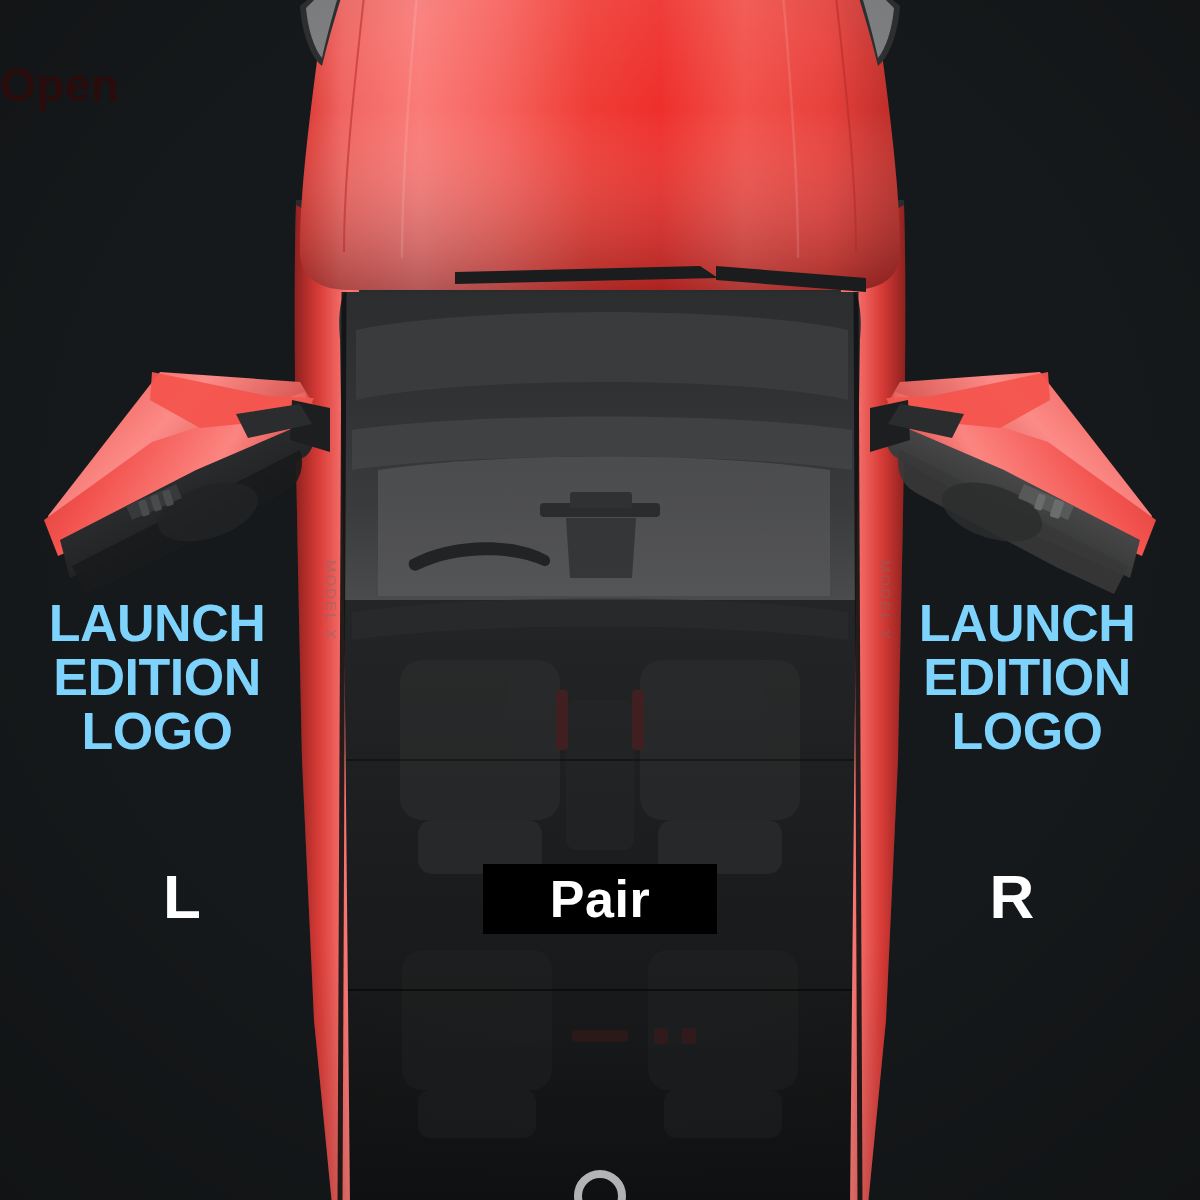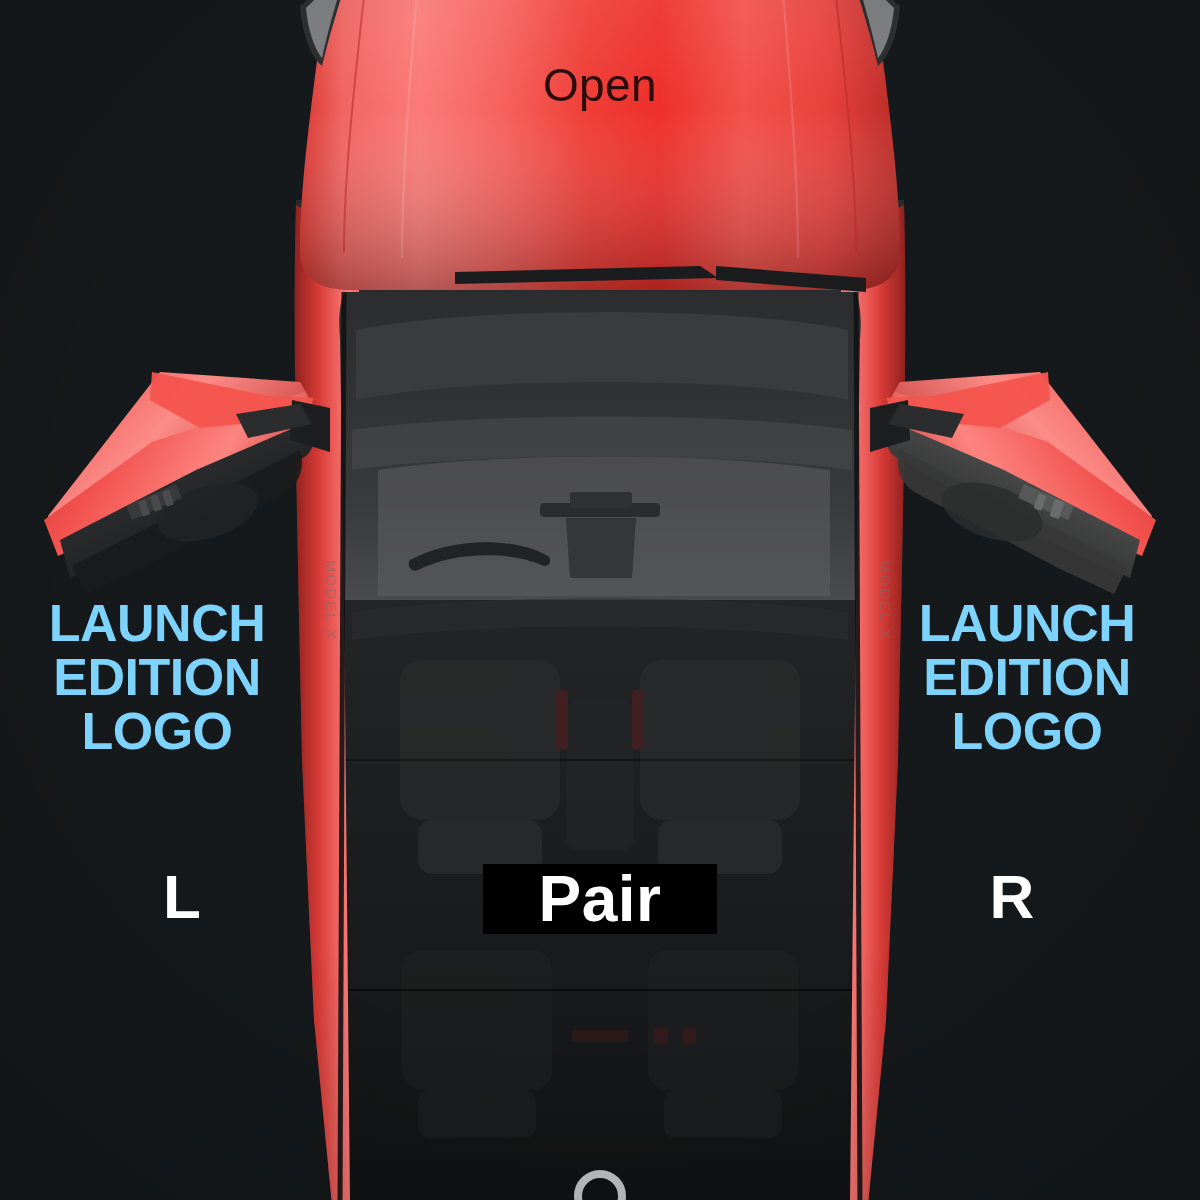--- a/index.html
+++ b/index.html
@@ -9,22 +9,22 @@
   #stage{position:relative;width:1200px;height:1200px;background:#16191b;overflow:hidden;}
 
   
   #car-render{position:absolute;inset:0;}
   #car-render svg{display:block;width:1200px;height:1200px;}
 
   
   .ovl{position:absolute;}
 
   .hood-label{
-    left:0;right:0;top:62px;text-align:center;
-    font-size:46px;font-weight:normal;color:#2a0c0c;
+    left:0;right:0;top:62px;text-align:left;
+    font-size:46px;font-weight:bold;color:#2a0c0c;
     letter-spacing:.4px;line-height:1;
   }
 
   .side-label{
     width:300px;text-align:center;
     font-size:52px;font-weight:bold;color:#7dd3fc;
     line-height:1.04;letter-spacing:-0.5px;
   }
   .side-label span{display:block;white-space:nowrap;}
   #label-left{left:7px;top:596px;}
@@ -35,21 +35,21 @@
     font-size:62px;font-weight:bold;color:#ffffff;line-height:1;
   }
   #marker-left{left:122px;top:866px;}
   #marker-right{left:952px;top:866px;}
 
   .pair-badge{
     left:483px;top:864px;width:234px;height:70px;
     background:#000000;display:flex;align-items:center;justify-content:center;
   }
   .pair-badge span{
-    font-size:64px;font-weight:bold;color:#ffffff;line-height:1;letter-spacing:.5px;
+    font-size:52px;font-weight:bold;color:#ffffff;line-height:1;letter-spacing:.5px;
   }
 </style>
 </head>
 <body>
 
 <div id="stage">
 
   <div id="car-render">
     <svg viewBox="0 0 1200 1200" xmlns="http://www.w3.org/2000/svg">
       <defs>

